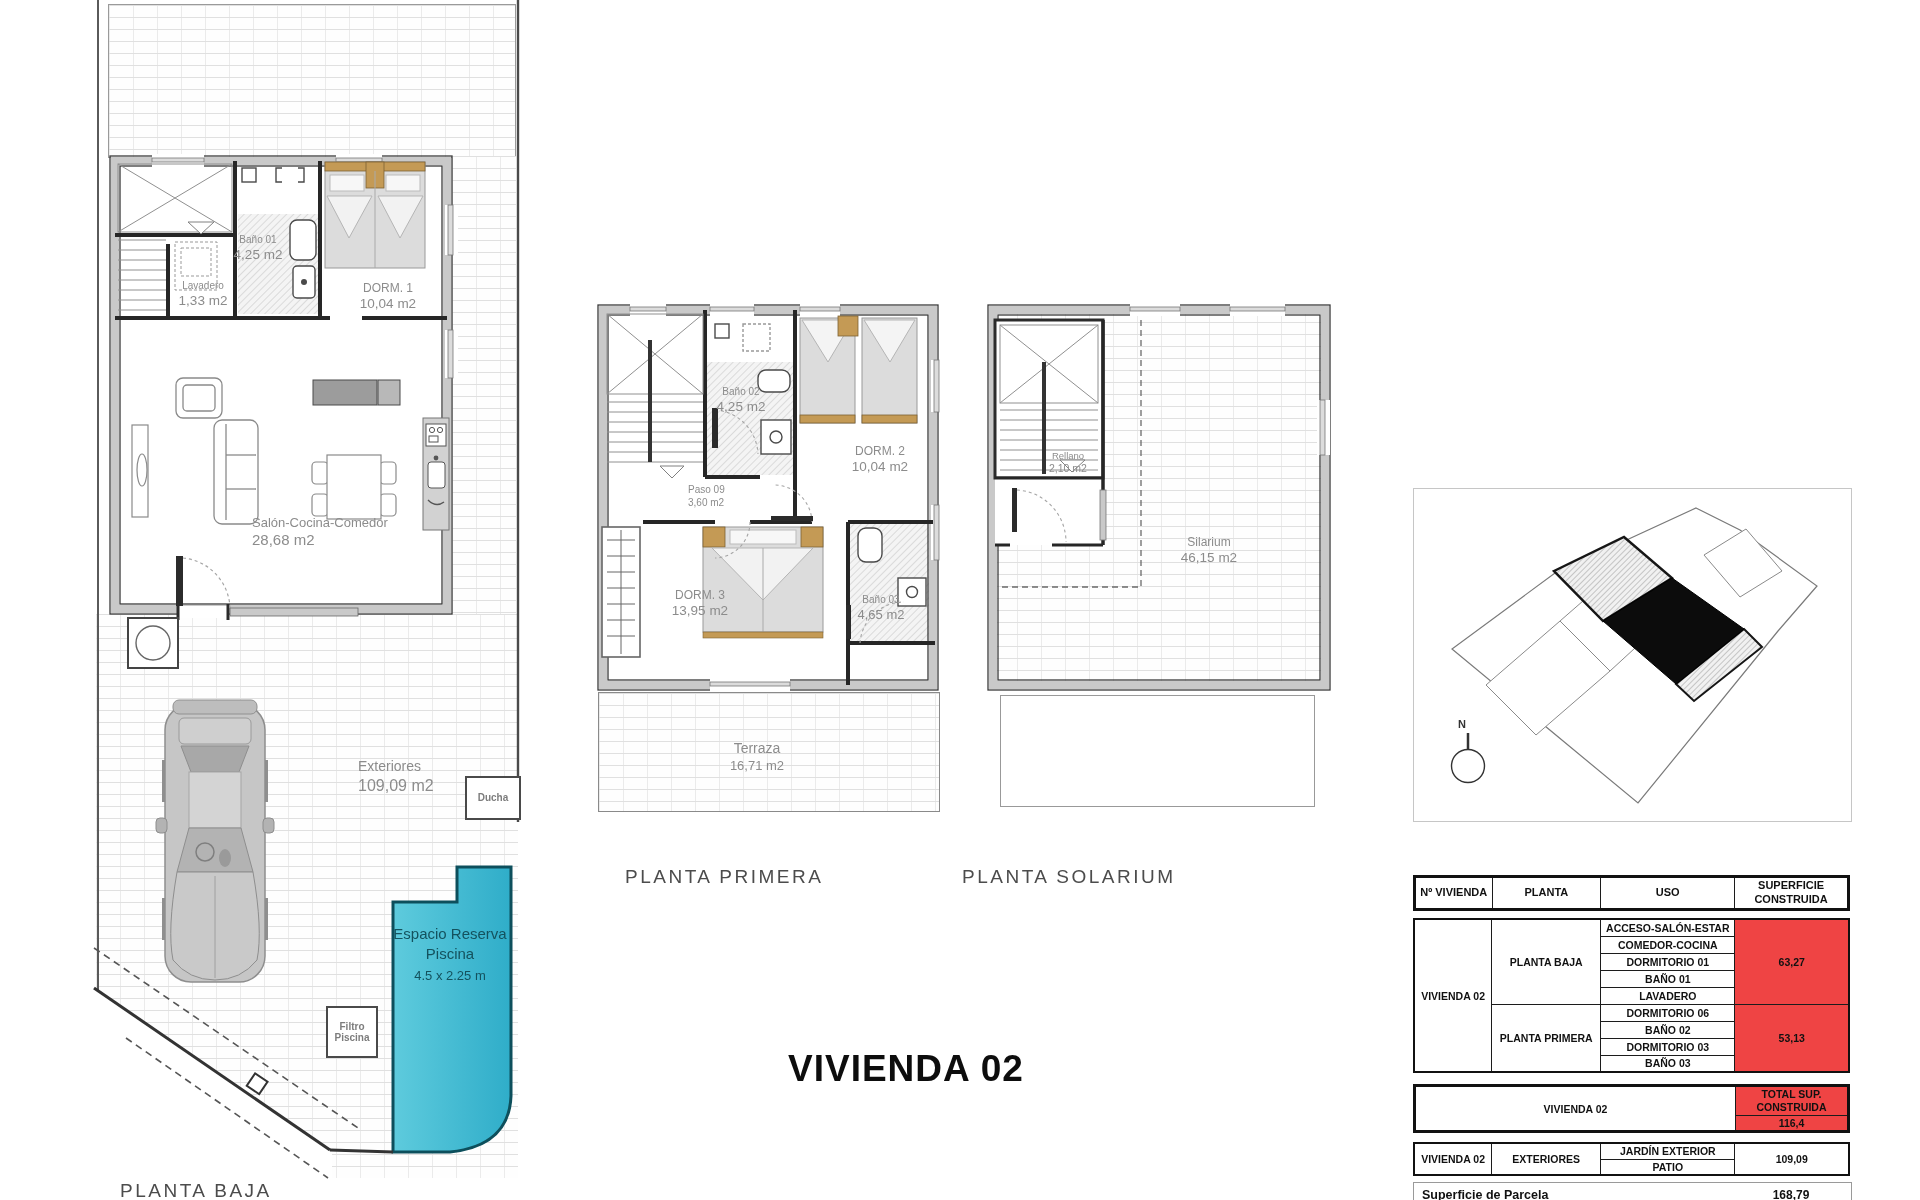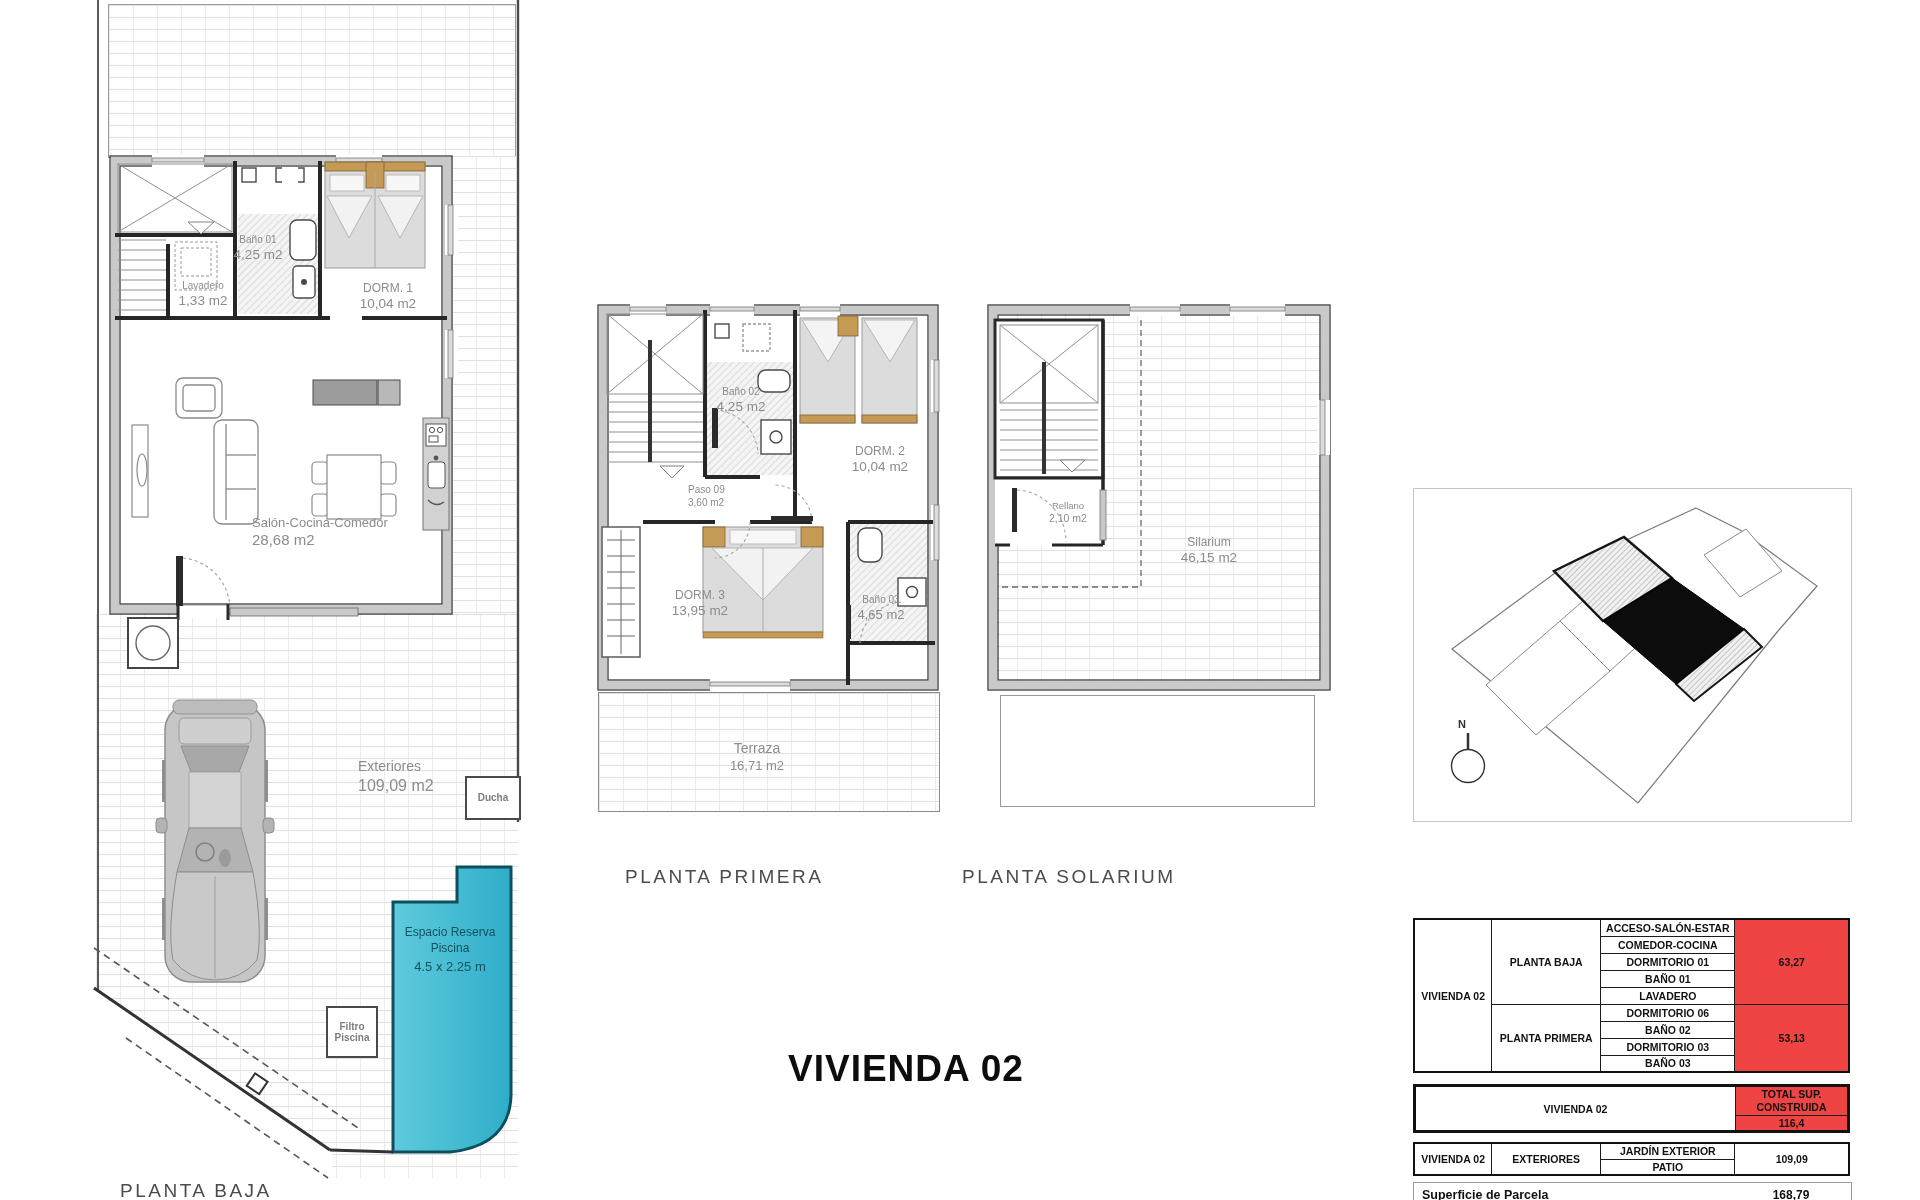--- a/index.html
+++ b/index.html
@@ -18,21 +18,21 @@
   .rlabel .nm{font-size:10px;display:block;}
   .rlabel .nm2{font-size:12px;display:block;}
   .rlabel .ar{font-size:13.5px;display:block;}
   .rlabel.left{text-align:left;}
   .plan-title{position:absolute;color:#4c4c4c;font-size:19px;letter-spacing:2.5px;white-space:nowrap;}
   .main-title{position:absolute;color:#0d0d0d;font-size:37px;font-weight:800;letter-spacing:1px;white-space:nowrap;}
   .small-box{position:absolute;background:#fff;border:2px solid #4a4a4a;color:#7d7d7d;
              display:flex;flex-direction:column;align-items:center;justify-content:center;
              font-size:10px;line-height:1.15;text-align:center;font-weight:bold;}
   .pool-label{position:absolute;color:#14525e;text-align:center;line-height:1.35;}
-  .pool-label .l1{font-size:12px;display:block;}
+  .pool-label .l1{font-size:15px;display:block;}
   .pool-label .l3{font-size:13px;display:block;margin-top:2px;}
   
   #siteBox{position:absolute;background:#fff;border:1px solid #c6c6c6;}
   #northN{position:absolute;font-size:11px;color:#333;font-weight:bold;}
   
   .tblwrap{position:absolute;left:1413px;width:439px;}
   table{border-collapse:collapse;table-layout:fixed;width:437px;background:#fff;}
   td{border:1px solid #1c1c1c;padding:0 2px;text-align:center;vertical-align:middle;
      font-size:10.5px;color:#111;overflow:hidden;white-space:nowrap;}
   .t-outer{border:3px solid #111;}
@@ -452,21 +452,21 @@
       <rect x="32" y="188" width="5" height="44" fill="#2b2b2b"></rect>
       <path d="M37,190 A52,52 0 0 1 86,242" fill="none" stroke="#a5a5a5" stroke-width="1.1" stroke-dasharray="3,3"></path>
     </g>
 
     <g stroke="#6a6a6a" stroke-width="1.3" stroke-dasharray="6,4" fill="none">
       <line x1="161" y1="20" x2="161" y2="287"></line>
       <line x1="22" y1="287" x2="161" y2="287"></line>
     </g>
   </svg>
 
-  <div class="rlabel" style="left:1036px;top:500px;width:64px;">
+  <div class="rlabel" style="left:1036px;top:450px;width:64px;">
     <span class="nm" style="font-size:9.5px">Rellano</span>
     <span class="nm" style="font-size:10.5px">2,10 m2</span>
   </div>
   <div class="rlabel" style="left:1162px;top:535px;width:94px;">
     <span class="nm2">Silarium</span>
     <span class="ar">46,15 m2</span>
   </div>
   <div class="plan-title" style="left:962px;top:866px;">PLANTA SOLARIUM</div>
 
   <div class="main-title" style="left:788px;top:1048px;">VIVIENDA 02</div>
@@ -487,20 +487,41 @@
       <polygon points="330,140 348,158 280,212 262,195" fill="url(#hatchS)" stroke="#161616" stroke-width="2"></polygon>
       <polygon points="258,89 330,140 262,195 189,132" fill="#0c0c0c" stroke="#000" stroke-width="1"></polygon>
       <g>
         <line x1="54" y1="244" x2="54" y2="261" stroke="#333" stroke-width="2.5"></line>
         <circle cx="54" cy="277" r="16.5" fill="none" stroke="#333" stroke-width="1.4"></circle>
       </g>
     </svg>
   </div>
   <div id="northN" style="left:1458px;top:718px;">N</div>
 
+  <div class="tblwrap" style="top:875px;">
+    <table class="t-outer hdr">
+      <colgroup>
+          <col style="width:77px">
+          <col style="width:108px">
+          <col style="width:133px">
+          <col style="width:113px">
+        </colgroup>
+      <tbody>
+          <tr style="height:33px;">
+        <td>Nº VIVIENDA</td>
+        <td>PLANTA</td>
+        <td>USO</td>
+        <td>
+          <div>SUPERFICIE</div>
+          <div>CONSTRUIDA</div>
+        </td>
+      </tr>
+    </tbody>
+      </table>
+  </div>
 
   <div class="tblwrap" style="top:918px;">
     <table class="t-outer2">
       <colgroup>
           <col style="width:77px">
           <col style="width:108px">
           <col style="width:133px">
           <col style="width:113px">
         </colgroup>
       <tbody>

